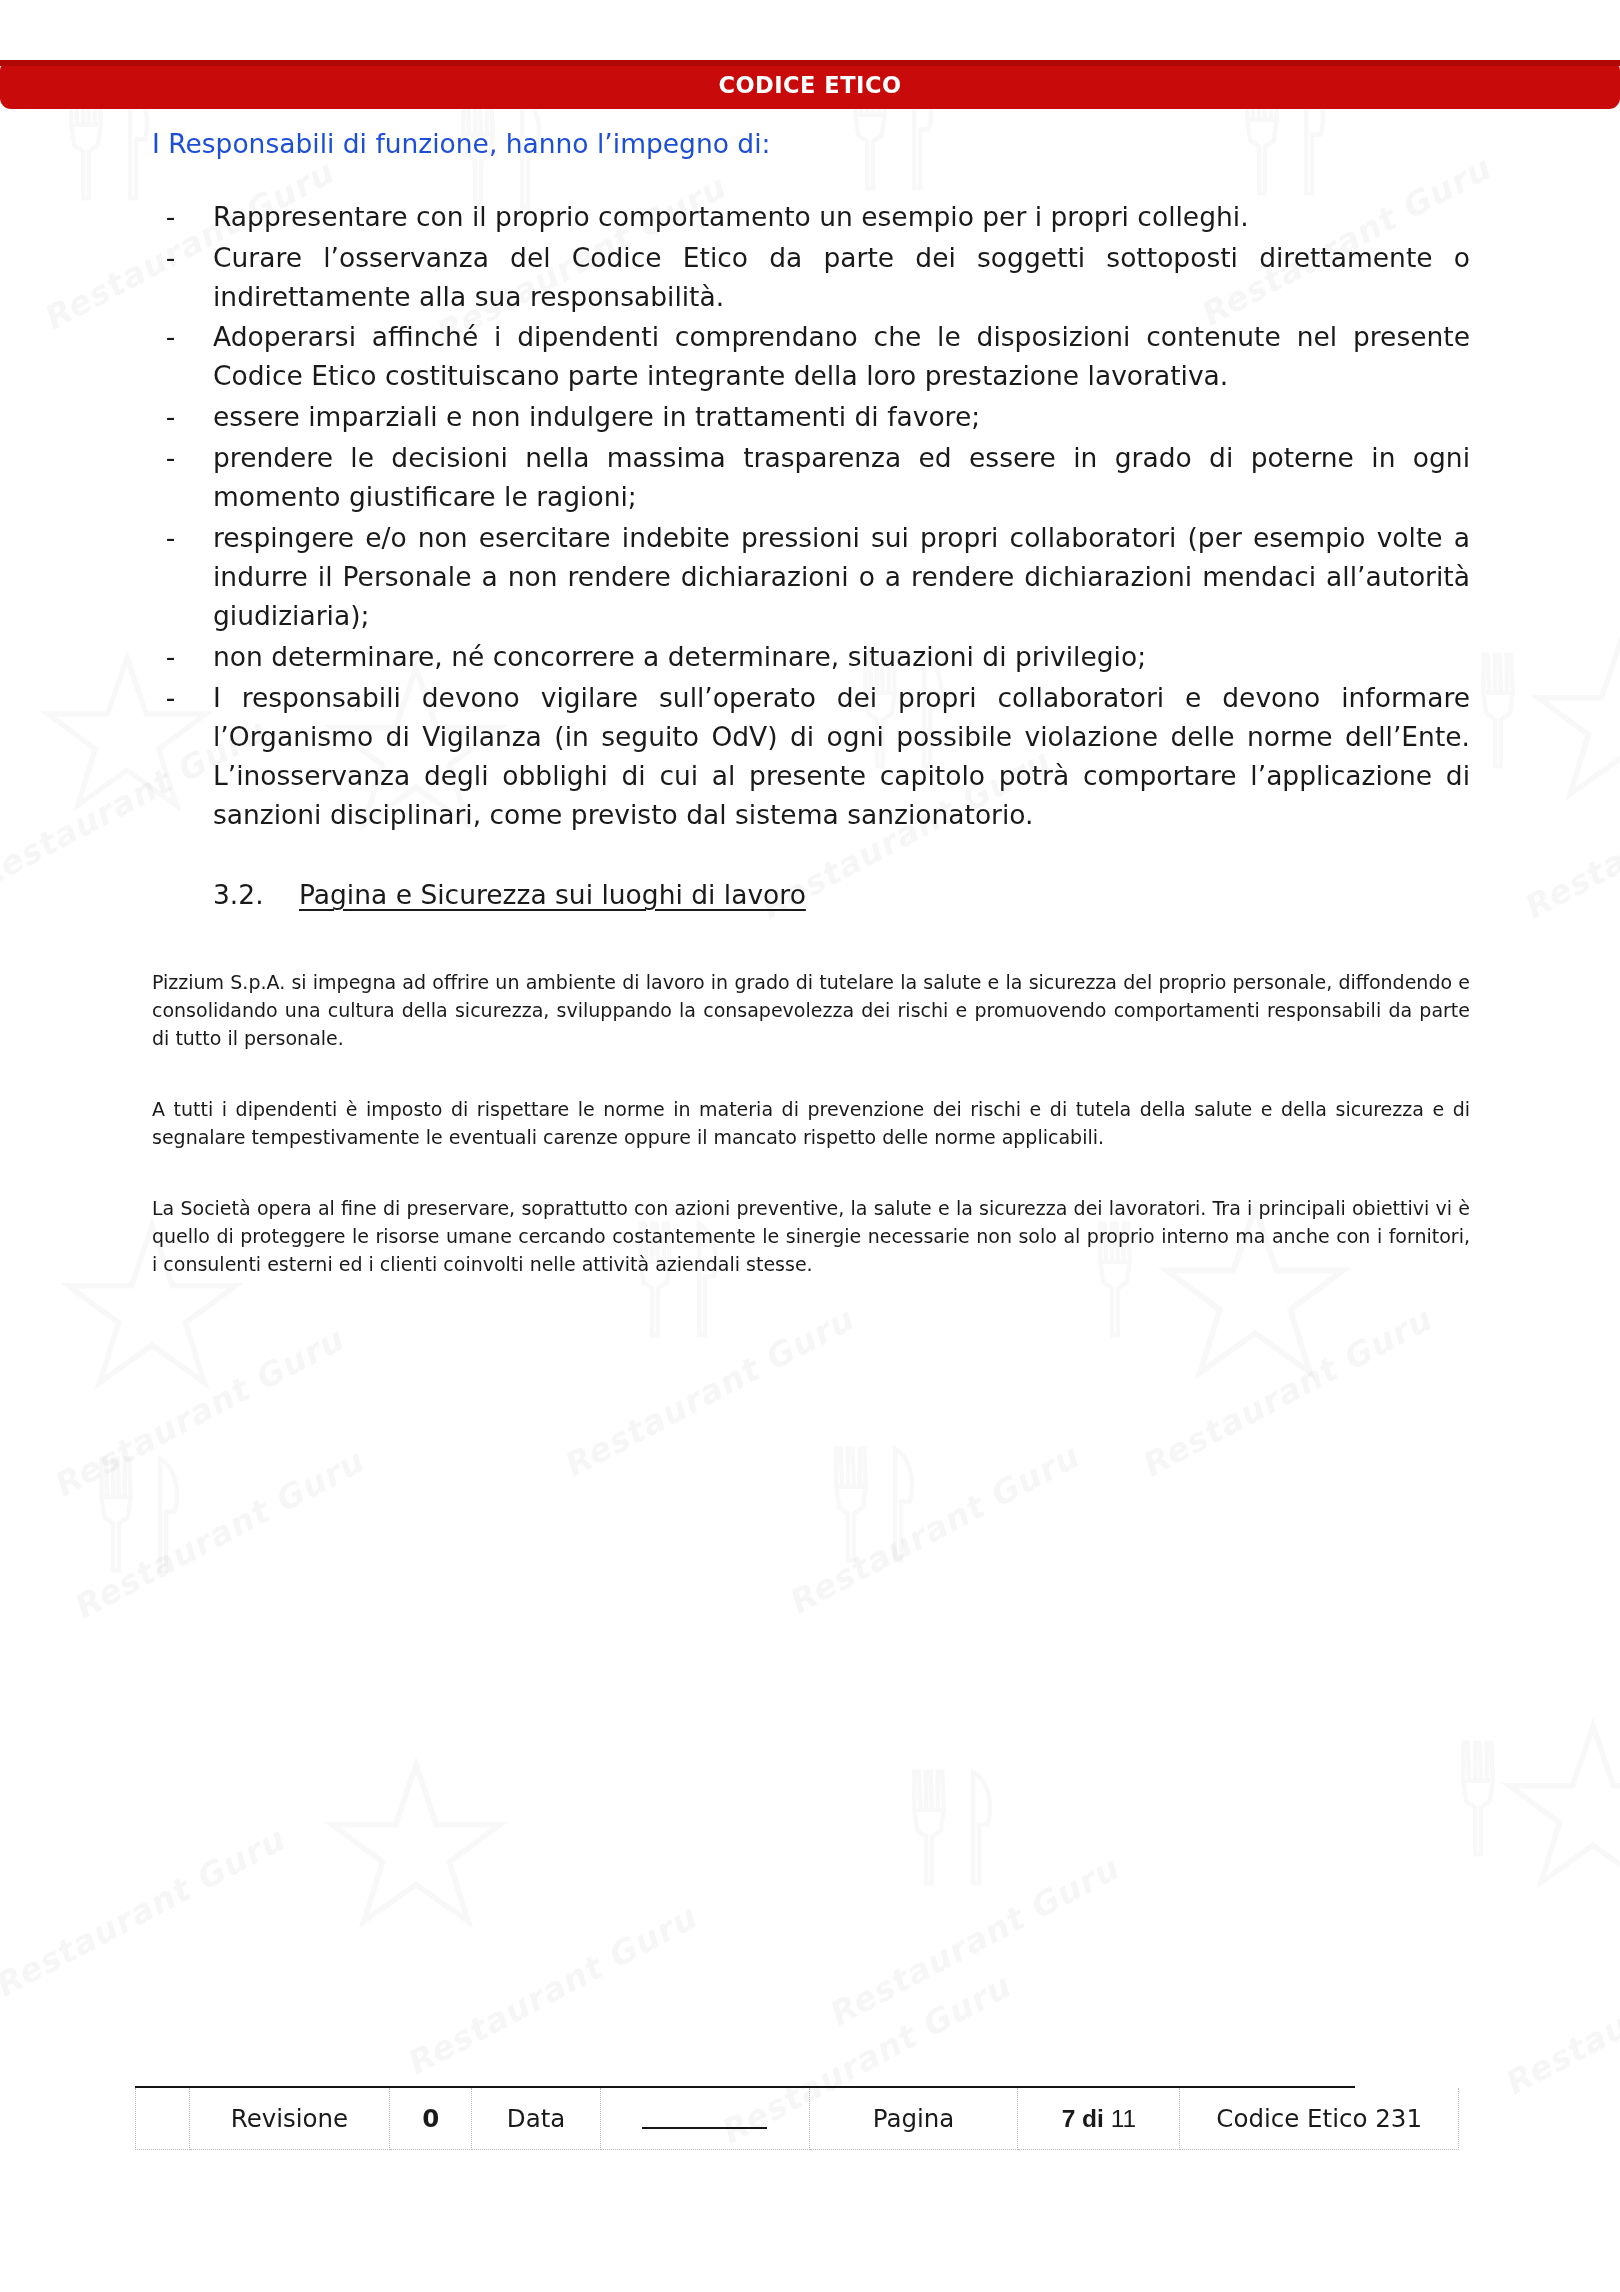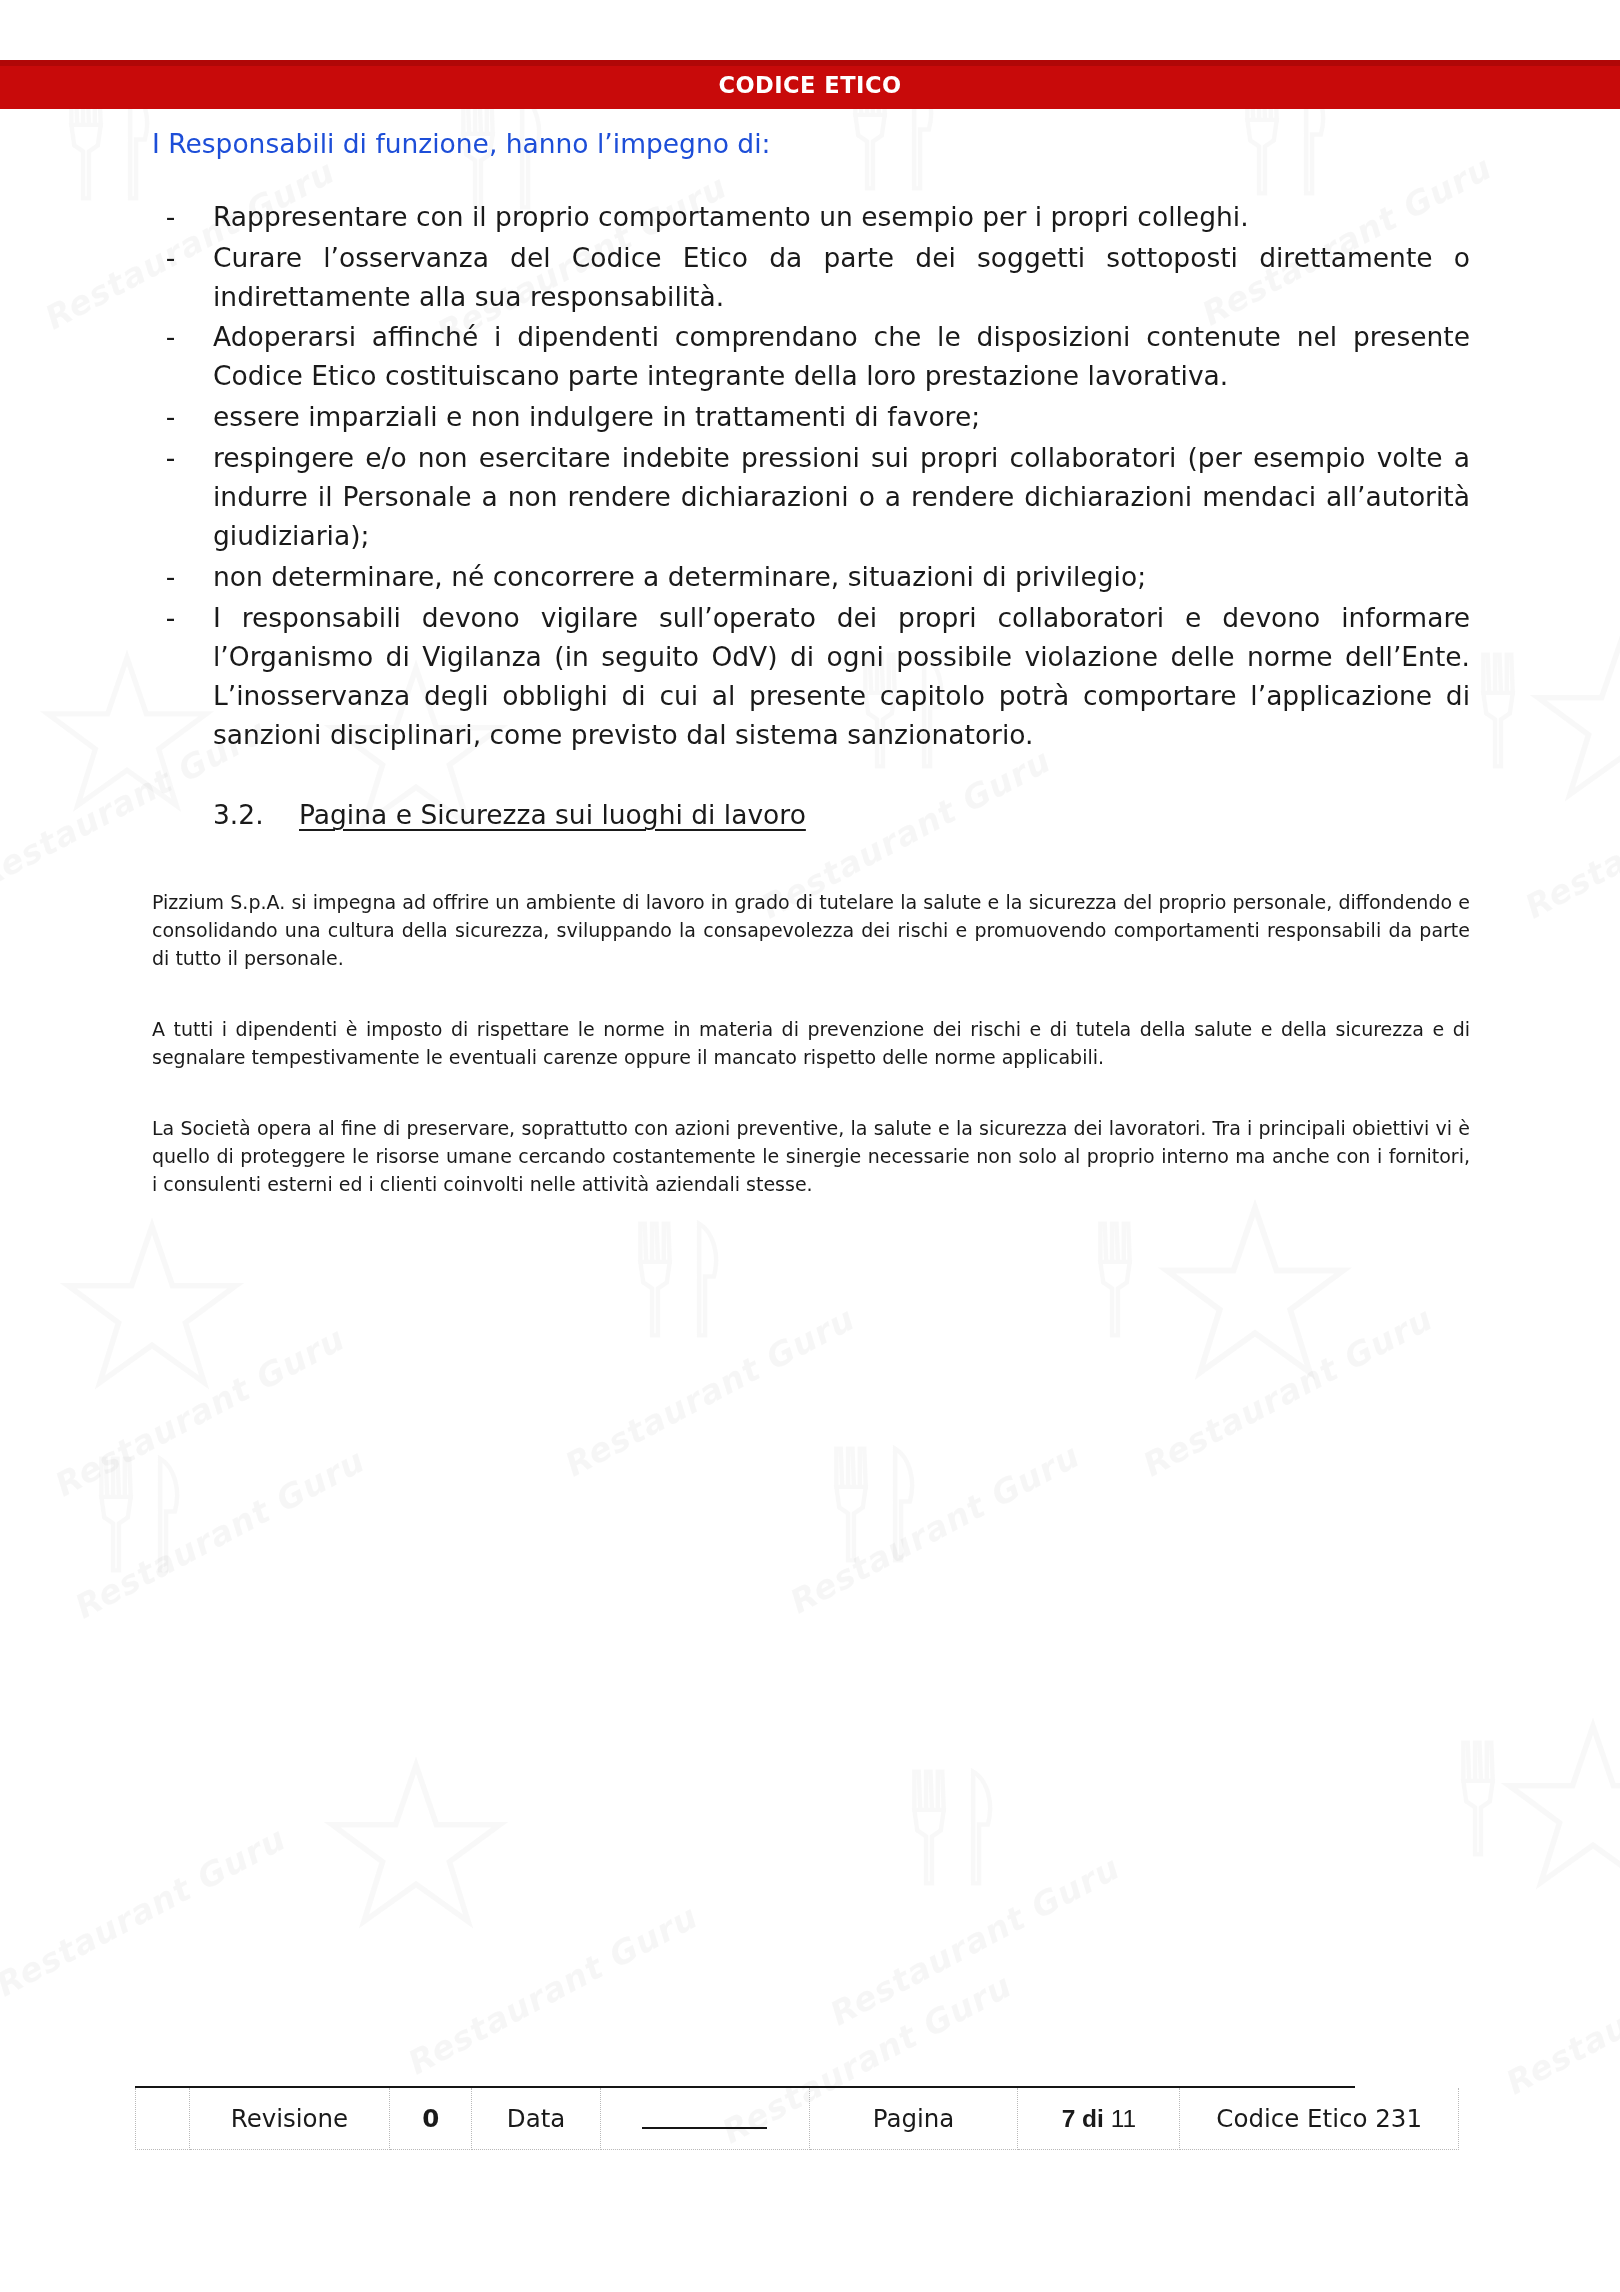--- a/index.html
+++ b/index.html
@@ -56,20 +56,21 @@
     position: absolute;
     top: 60px;
     left: 0;
     width: 1620px;
     height: 49px;
     background: #c80a0a;
     z-index: 2;
     display: flex;
     align-items: center;
     justify-content: center;
+    border-radius: 11px;
   }
   .header-band::before {
     content: "";
     position: absolute;
     top: 0; left: 0; right: 0;
     height: 5.9px;
     background: #b00707;
   }
   .header-title {
     position: relative;
@@ -354,21 +355,21 @@
 
   <div class="content">
 
     <p class="lead">I Responsabili di funzione, hanno l’impegno di:</p>
 
     <ul class="duty-list">
       <li><span class="dash">-</span><span>Rappresentare con il proprio comportamento un esempio per i propri colleghi.</span></li>
       <li><span class="dash">-</span><span>Curare l’osservanza del Codice Etico da parte dei soggetti sottoposti direttamente o indirettamente alla sua responsabilità.</span></li>
       <li><span class="dash">-</span><span>Adoperarsi affinché i dipendenti comprendano che le disposizioni contenute nel presente Codice Etico costituiscano parte integrante della loro prestazione lavorativa.</span></li>
       <li><span class="dash">-</span><span>essere imparziali e non indulgere in trattamenti di favore;</span></li>
-      <li><span class="dash">-</span></li>
+      <li><span class="dash">-</span><span>prendere le decisioni nella massima trasparenza ed essere in grado di poterne in ogni momento giustificare le ragioni;</span></li>
       <li><span class="dash">-</span><span>respingere e/o non esercitare indebite pressioni sui propri collaboratori (per esempio volte a indurre il Personale a non rendere dichiarazioni o a rendere dichiarazioni mendaci all’autorità giudiziaria);</span></li>
       <li><span class="dash">-</span><span>non determinare, né concorrere a determinare, situazioni di privilegio;</span></li>
       <li><span class="dash">-</span></li>
       <li><span class="dash">-</span><span>I responsabili devono vigilare sull’operato dei propri collaboratori e devono informare l’Organismo di Vigilanza (in seguito OdV) di ogni possibile violazione delle norme dell’Ente. L’inosservanza degli obblighi di cui al presente capitolo potrà comportare l’applicazione di sanzioni disciplinari, come previsto dal sistema sanzionatorio.</span></li>
     </ul>
 
     <h2 class="section-heading">
       <span class="sec-num">3.2.</span>
         <span class="sec-title">Pagina e Sicurezza sui luoghi di lavoro</span>
     </h2>

